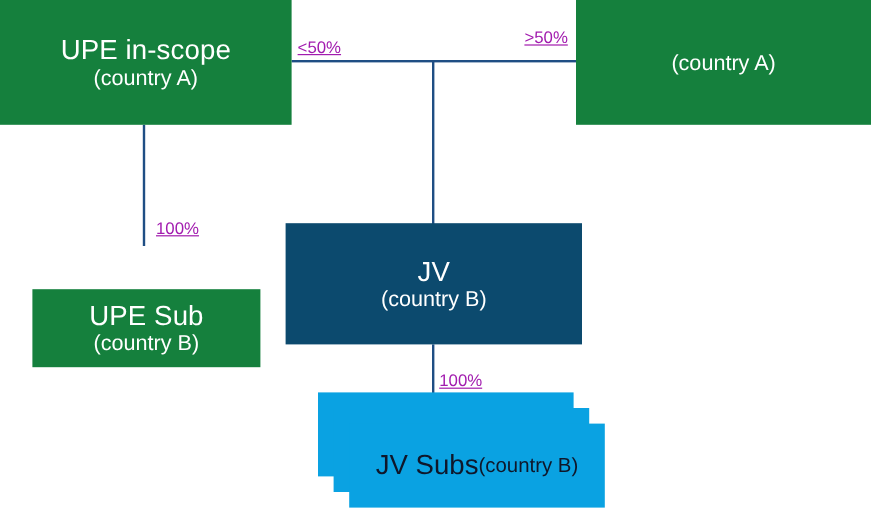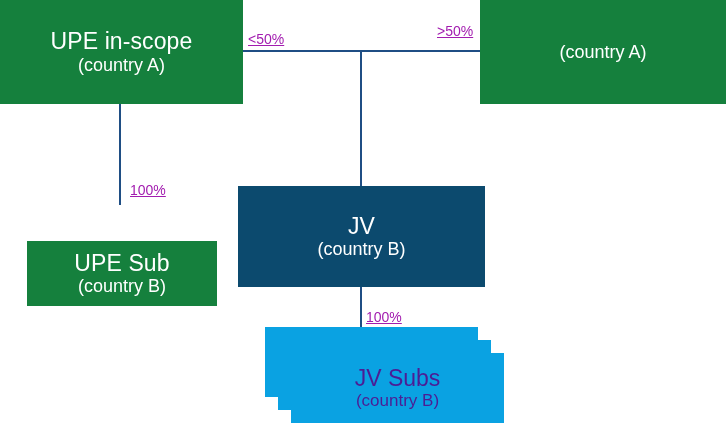--- a/index.html
+++ b/index.html
@@ -66,24 +66,24 @@
   }
   .stack-layer {
     position: absolute;
     background: #0aa2e2;
     box-sizing: border-box;
   }
   .stack-front {
     position: absolute;
     background: #0aa2e2;
     display: flex;
-    flex-direction: column;
+    flex-direction: row;
     align-items: center;
     justify-content: center;
-    color: #4c1d95;
+    color: #0f172a;
     text-align: center;
     line-height: 1.12;
   }
 </style>
 </head>
 <body>
 
 <div id="diagram">
 
   <div class="line-v" style="left:119px; top:104px; height:101px;"></div>

